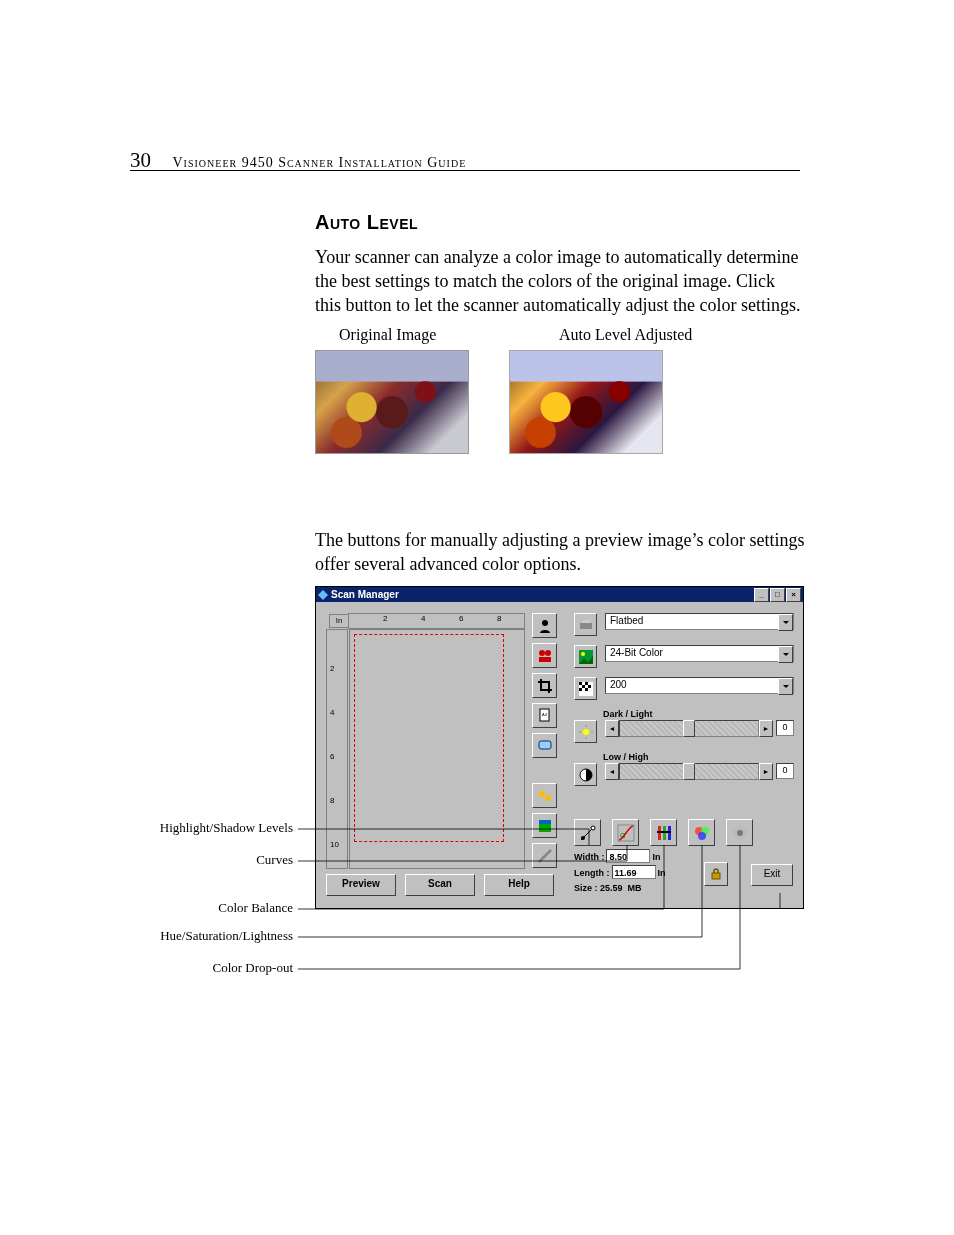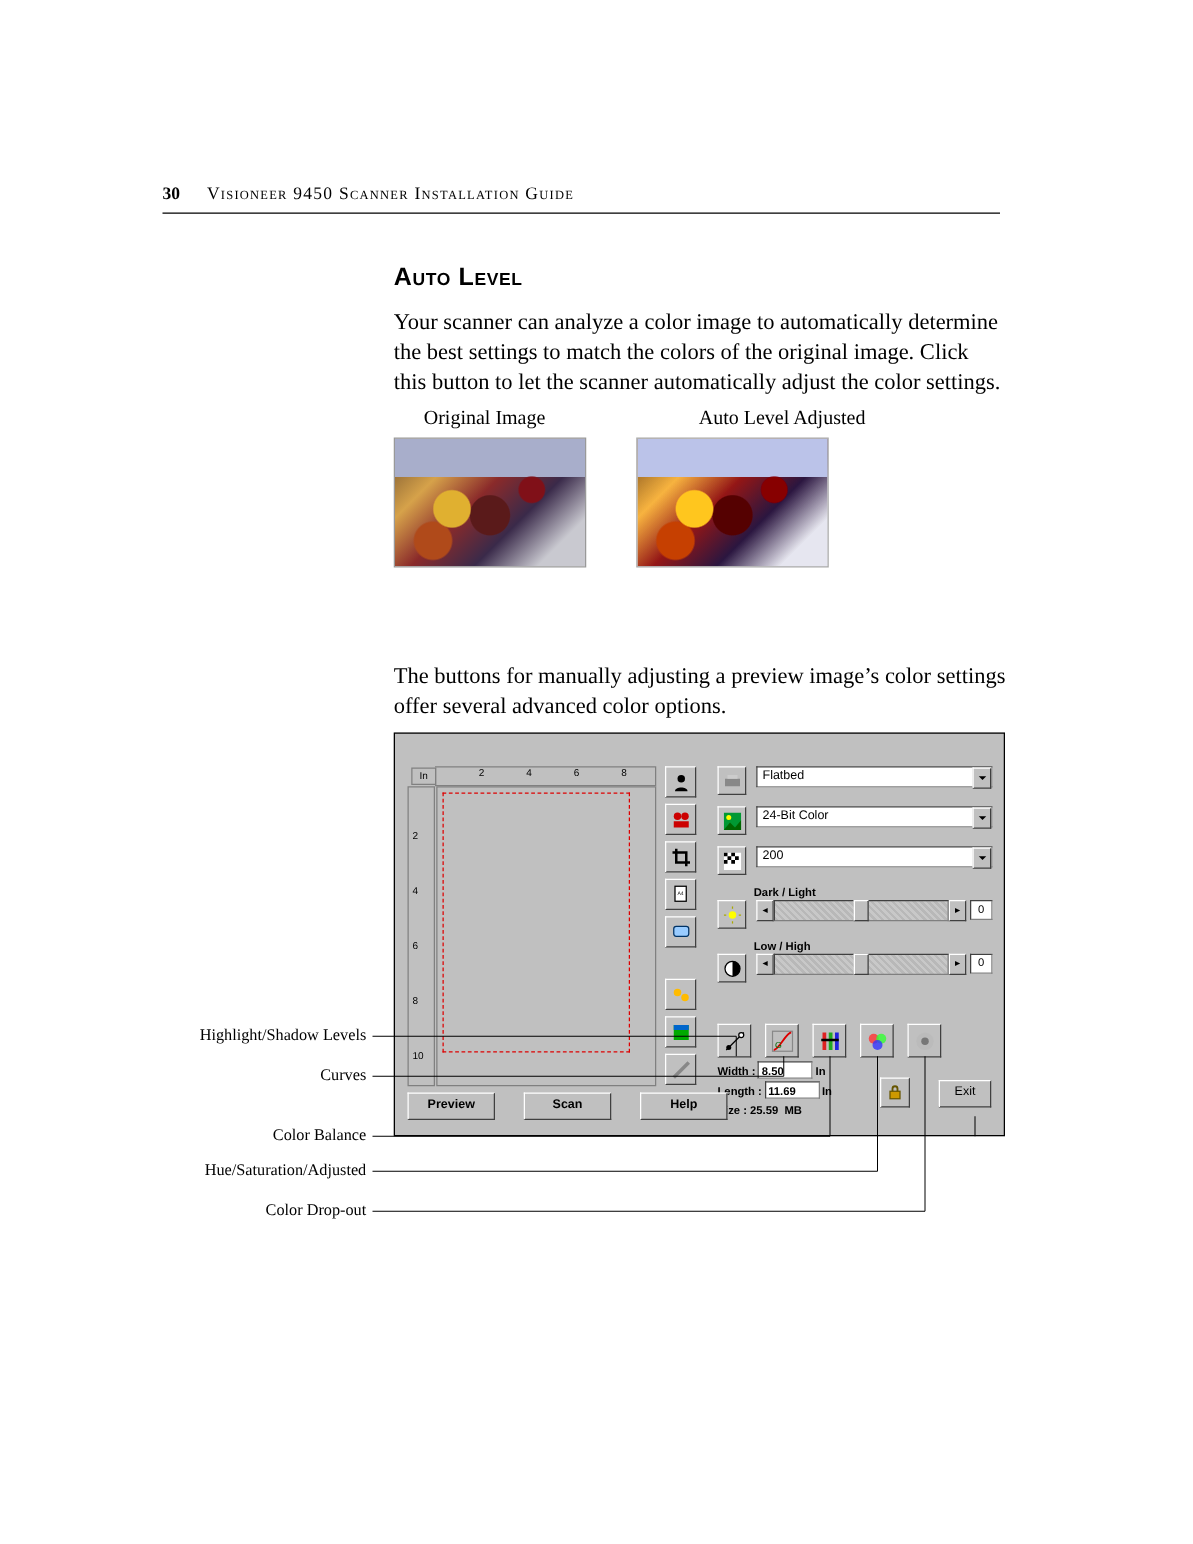--- a/index.html
+++ b/index.html
@@ -1,18 +1,18 @@
 <!DOCTYPE html>
 <html><head>
 <meta charset="utf-8">
 <style>
   html,body{margin:0;padding:0;background:#fff;font-family:"Times New Roman",serif;color:#000}
   #page{position:relative;width:954px;height:1235px;margin:0 auto;background:#fff}
   #hdr-line{position:absolute;left:130px;top:148px;font-size:14px}
-  #hdr-line .pgno{font-weight:bold;font-size:14px;margin-right:18px}
+  #hdr-line .pgno{font-weight:normal;font-size:21px;margin-right:18px}
   #hdr-line .caps{font-variant:small-caps;letter-spacing:1px}
   .rule{position:absolute;left:130px;top:170px;width:670px;border-top:1px solid #000}
   .h2{font-family:Arial,Helvetica,sans-serif;font-weight:bold;font-variant:small-caps;letter-spacing:.5px}
   #h-auto{position:absolute;left:315px;top:211px;font-size:20px}
   #p1{position:absolute;left:315px;top:245px;width:490px;font-size:18px;line-height:24px}
   #cap1{position:absolute;left:339px;top:326px;font-size:16px}
   #cap2{position:absolute;left:559px;top:326px;font-size:16px}
   .thumb{position:absolute;width:152px;height:102px;border:1px solid #999;background:linear-gradient(135deg,#6a4a2a 0%,#d6a24a 25%,#8a2a2a 45%,#3a2a4a 65%,#c9c9d0 85%);overflow:hidden}
   .thumb::after{content:"";position:absolute;inset:0;background:
      radial-gradient(circle at 30% 55%,#e0b030 0 12%,transparent 13%),
@@ -68,21 +68,21 @@
   .cbtn{width:25px;height:25px;background:#c0c0c0;border:1px solid #fff;border-right-color:#404040;border-bottom-color:#404040;display:flex;align-items:center;justify-content:center}
   .cbtn svg{width:18px;height:18px}
 
   
   #whl{position:absolute;left:258px;bottom:12px;font-size:9px;font-weight:bold;line-height:15px}
   #whl .fv{display:inline-block;width:38px;height:12px;border:1px solid #808080;border-top-color:#404040;border-left-color:#404040;background:#fff;font-weight:bold;padding:0 2px;margin:0 2px}
   #lock{position:absolute;left:388px;bottom:22px;width:22px;height:22px;border:1px solid #fff;border-right-color:#404040;border-bottom-color:#404040;background:#c0c0c0;display:flex;align-items:center;justify-content:center}
   #exit{position:absolute;right:10px;bottom:22px;width:40px;height:20px;border:1px solid #fff;border-right-color:#404040;border-bottom-color:#404040;background:#c0c0c0;text-align:center;font-size:10px;line-height:18px}
 
   
-  #btnbar{position:absolute;left:10px;bottom:12px;display:flex;gap:23px}
+  #btnbar{position:absolute;left:10px;bottom:12px;display:flex;gap:9px}
   .mbtn{width:68px;height:20px;border:1px solid #fff;border-right-color:#404040;border-bottom-color:#404040;background:#c0c0c0;text-align:center;font-size:10px;line-height:18px;font-weight:bold}
 
   
   .clab{position:absolute;font-size:13px;text-align:right;white-space:nowrap}
   svg.leaders{position:absolute;left:0;top:0;width:954px;height:1235px;pointer-events:none}
 </style>
 </head>
 <body>
 <div id="page">
 
@@ -95,20 +95,32 @@
 <div id="h-auto" class="h2">Auto Level</div>
 <div id="p1">Your scanner can analyze a color image to automatically determine the best settings to match the colors of the original image. Click this button to let the scanner automatically adjust the color settings.</div>
 <div id="cap1">Original Image</div>
 <div id="cap2">Auto Level Adjusted</div>
 <div id="img1" class="thumb"></div>
 <div id="img2" class="thumb"></div>
 
 <div id="p2">The buttons for manually adjusting a preview image’s color settings offer several advanced color options.</div>
 
 <div id="win">
+  <div id="titlebar">
+    <span id="title-icon">
+      <svg viewBox="0 0 10 10">
+            <polygon points="5,0 10,5 5,10 0,5" fill="#6bf"></polygon>
+          </svg>
+    </span>
+    <span>Scan Manager</span>
+    <span class="spacer"></span>
+    <span class="tbtn">_</span>
+    <span class="tbtn">□</span>
+    <span class="tbtn">×</span>
+  </div>
 
   <div id="preview">
     <div id="ruler-h">
       <div class="unit">In</div>
       <span class="tick" style="left:34px">2</span>
       <span class="tick" style="left:72px">4</span>
       <span class="tick" style="left:110px">6</span>
       <span class="tick" style="left:148px">8</span>
     </div>
     <div id="ruler-v">
@@ -302,21 +314,21 @@
   <div id="btnbar">
     <div class="mbtn">Preview</div>
     <div class="mbtn">Scan</div>
     <div class="mbtn">Help</div>
   </div>
 </div>
 
 <div class="clab" style="left:115px;top:820px;width:178px">Highlight/Shadow Levels</div>
 <div class="clab" style="left:115px;top:852px;width:178px">Curves</div>
 <div class="clab" style="left:115px;top:900px;width:178px">Color Balance</div>
-<div class="clab" style="left:115px;top:928px;width:178px">Hue/Saturation/Adjusted</div>
+<div class="clab" style="left:115px;top:928px;width:178px">Hue/Saturation/Lightness</div>
 <div class="clab" style="left:115px;top:960px;width:178px">Color Drop-out</div>
 
 <svg class="leaders">
   <g stroke="#000" stroke-width="0.8" fill="none">
     <polyline points="298,829 589,829 589,845"></polyline>
     <polyline points="298,861 627,861 627,845"></polyline>
     <polyline points="298,909 664,909 664,845"></polyline>
     <polyline points="298,937 702,937 702,845"></polyline>
     <polyline points="298,969 740,969 740,845"></polyline>
     <polyline points="780,893 780,909"></polyline>

